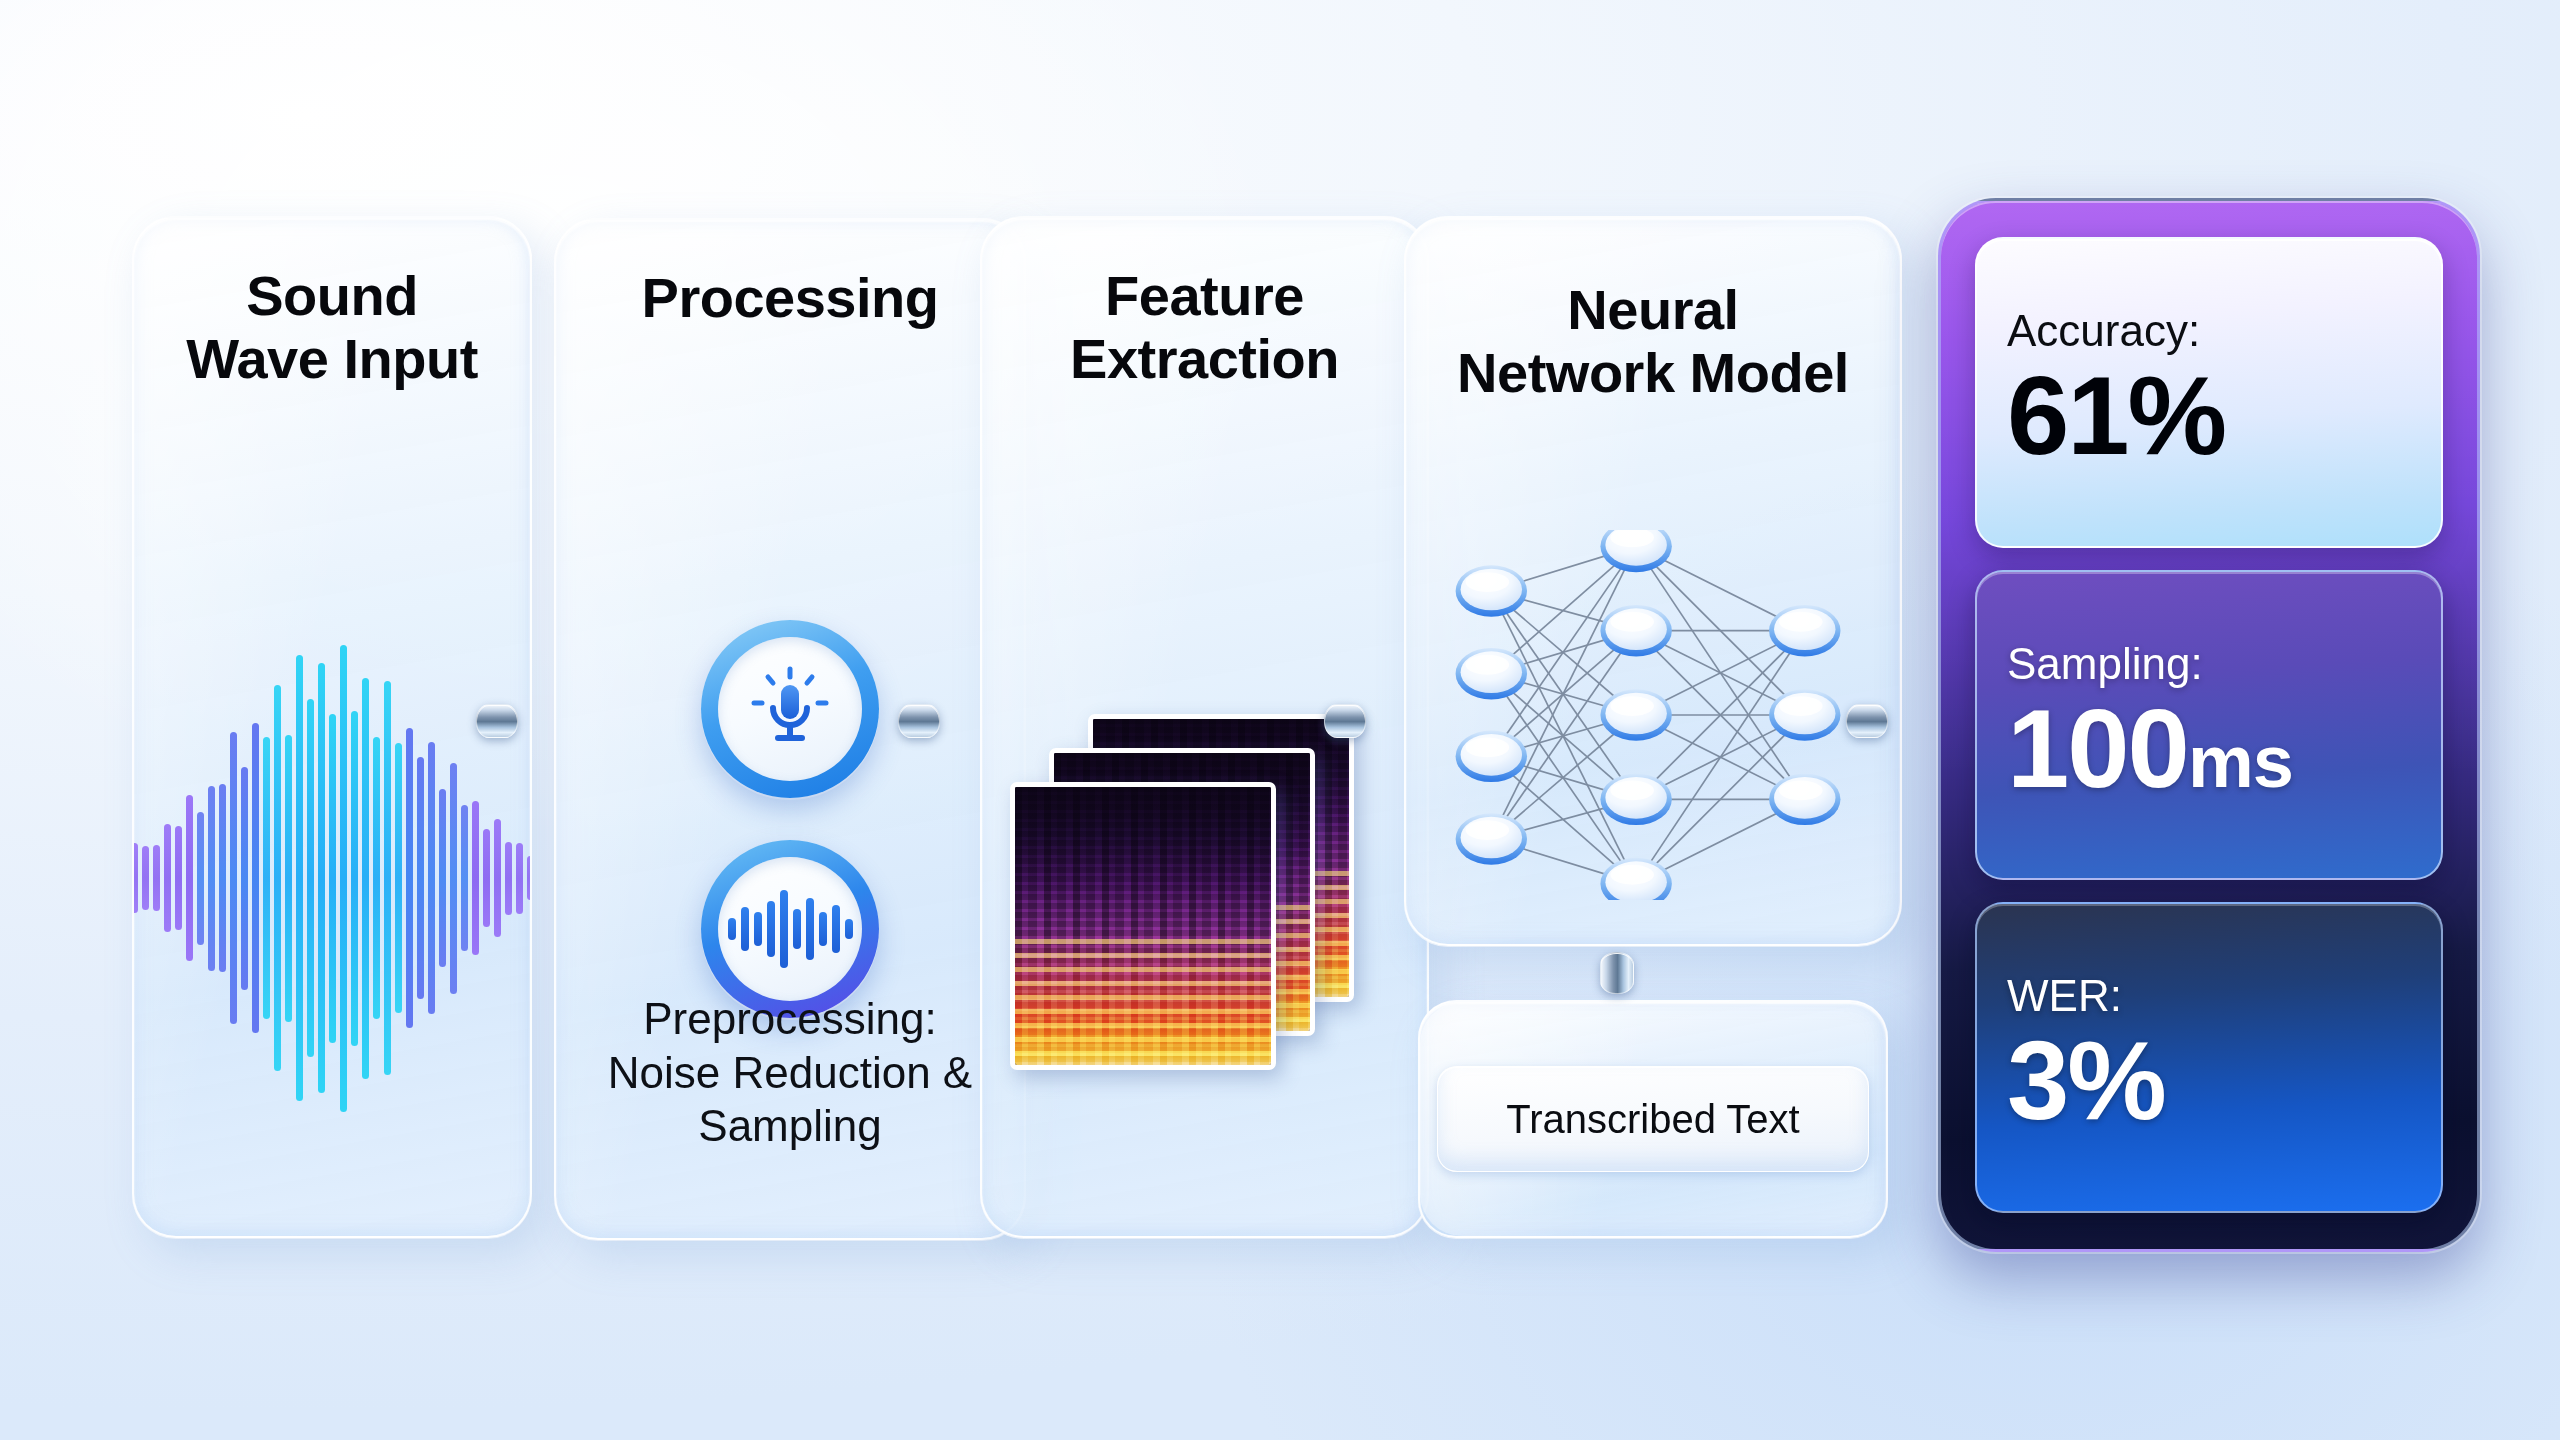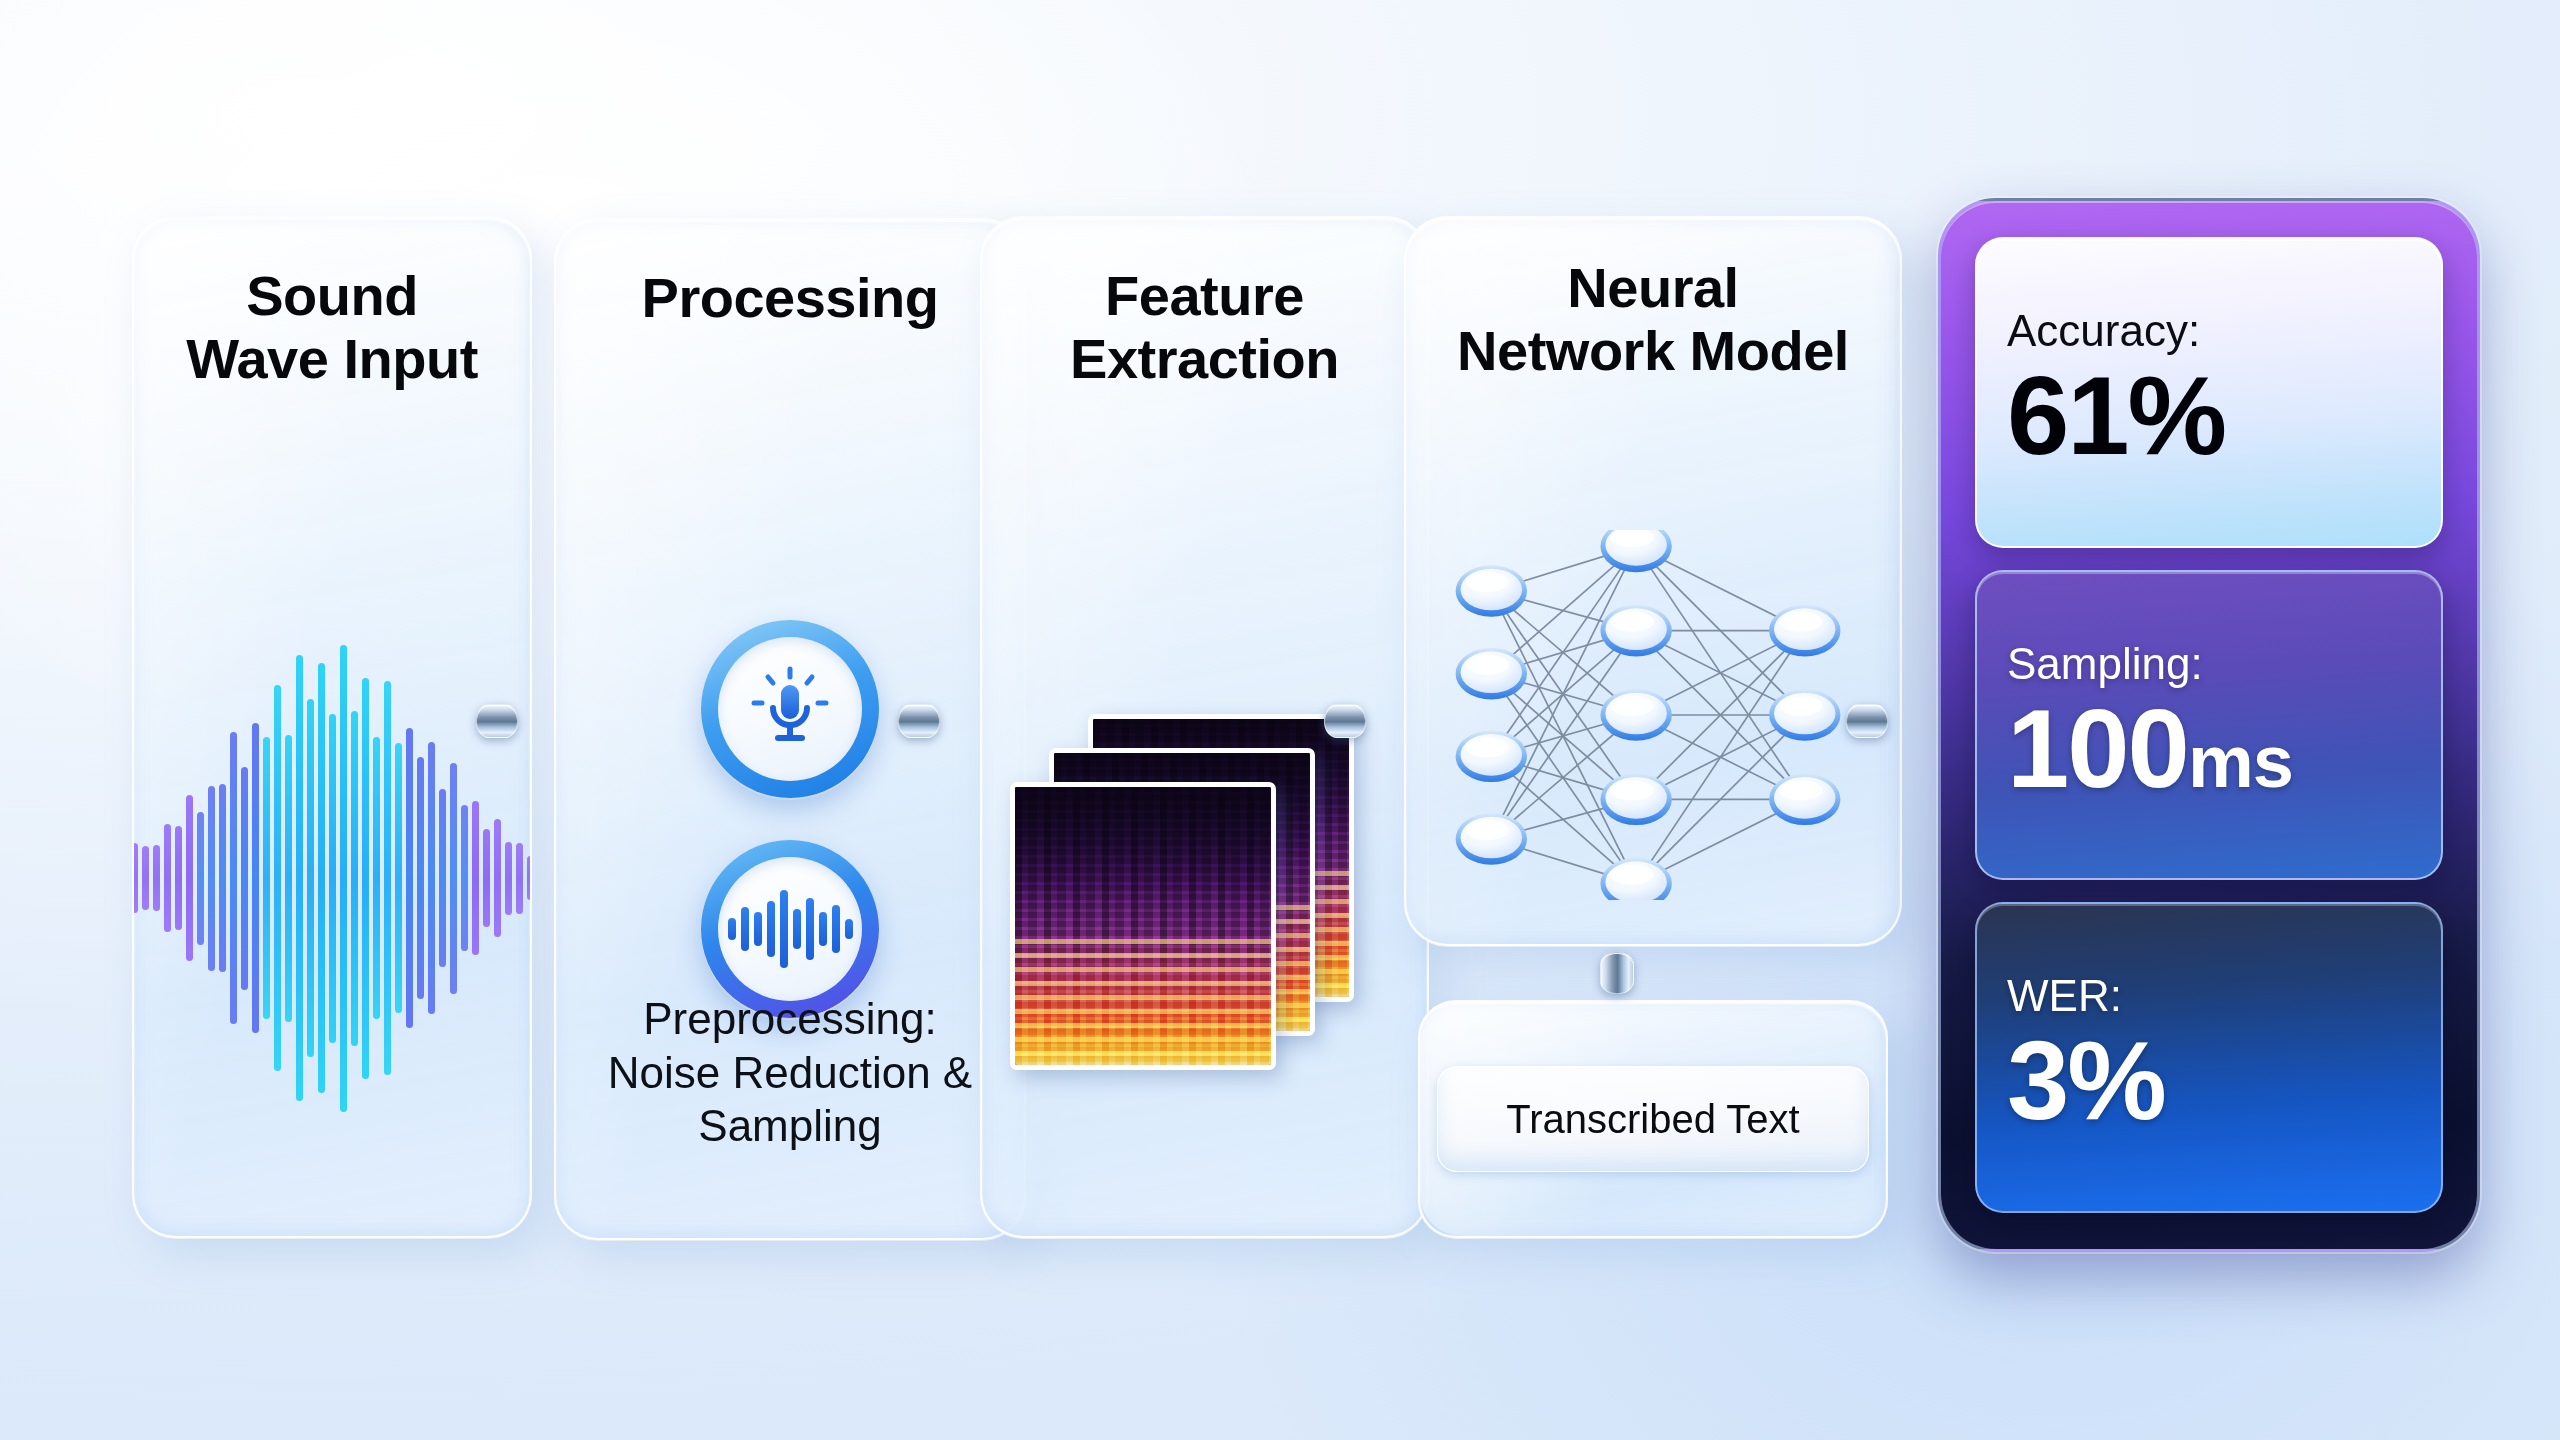--- a/index.html
+++ b/index.html
@@ -457,21 +457,21 @@
           <span class="stripes"></span>
           <span class="harmonics"></span>
           <span class="darktop"></span>
       </div>
     </div>
 
     <div class="panel-caption" style="top:1012px; padding:0 34px; font-size:44px;">MFCC Feature Extraction</div>
   </section>
 
   <section class="panel" id="panel-neural">
-    <div class="panel-title" style="top:38px; font-size:56px;">
+    <div class="panel-title" style="top:60px; font-size:56px;">
       <div>Neural</div>
       <div>Network Model</div>
     </div>
     <div class="nn">
       <svg viewBox="0 0 498 370" preserveAspectRatio="xMidYMid meet" id="nn-svg">
         <defs>
           <radialGradient id="nodeg" cx="40%" cy="28%" r="78%">
             <stop offset="0" stop-color="#ffffff"></stop>
             <stop offset=".55" stop-color="#f2f8ff"></stop>
             <stop offset="1" stop-color="#cfe2fa"></stop>

